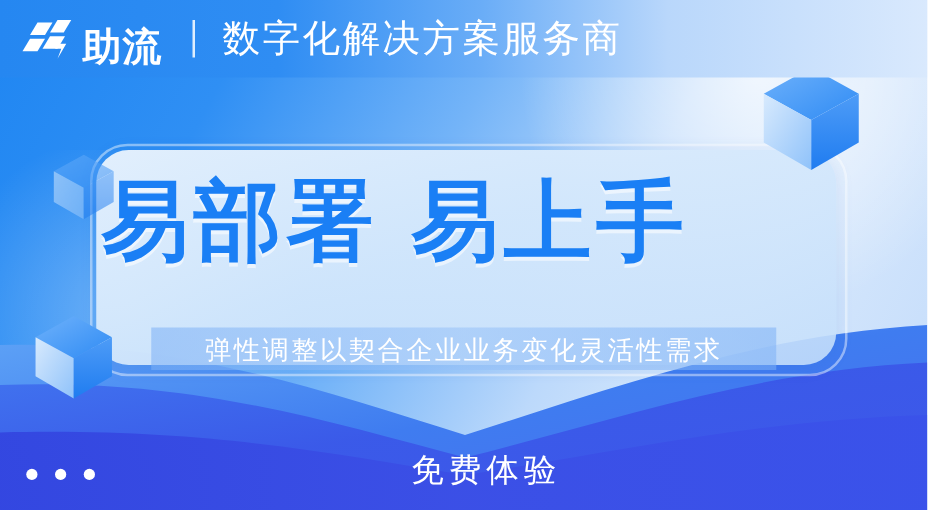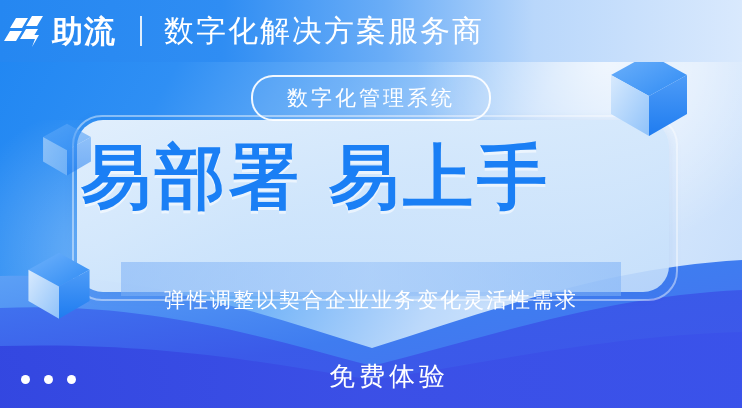--- a/index.html
+++ b/index.html
@@ -26,21 +26,21 @@
 
   
   .header{
     position:absolute;left:0;top:0;width:742px;height:62px;
     display:flex;align-items:center;z-index:7;
   }
   .header-bg{
     position:absolute;left:0;top:0;width:742px;height:62px;
     background:linear-gradient(90deg,#2587f1 0%,#2f8df3 30%,#6aadf7 52%,#b9d7fb 72%,#d9e9fd 100%);
   }
-  .logo-wrap{position:relative;display:flex;align-items:center;padding-left:2px;z-index:2;}
+  .logo-wrap{position:relative;display:flex;align-items:flex-end;padding-left:16px;z-index:2;}
   .logo-mark{width:44px;height:44px;position:relative;flex:0 0 auto;}
   .logo-text{
     color:#ffffff;font-size:31px;font-weight:700;letter-spacing:1px;
     margin-left:6px;line-height:1;white-space:nowrap;
   }
   .divider{
     width:2px;height:30px;background:rgba(255,255,255,.85);
     margin:0 22px 0 24px;position:relative;z-index:2;flex:0 0 auto;
   }
   .tagline{
@@ -80,21 +80,21 @@
   .headline .gap{display:inline-block;width:26px;}
 
   .subbar{
     position:absolute;left:121px;top:262px;width:500px;height:34px;
     background:linear-gradient(90deg,rgba(124,176,246,.55) 0%,rgba(150,193,248,.55) 50%,rgba(124,176,246,.55) 100%);
     z-index:9;
   }
   .subbar-text{
     position:absolute;left:0;top:266px;width:742px;text-align:center;
     color:#ffffff;font-size:21px;font-weight:500;letter-spacing:2px;
-    white-space:nowrap;z-index:10;margin-top:20px;
+    white-space:nowrap;z-index:10;
   }
 
   
   .waves{position:absolute;left:0;top:250px;width:742px;height:158px;z-index:3;}
   .cta{
     position:absolute;left:0;top:359px;width:742px;text-align:center;
     color:#ffffff;font-size:26px;font-weight:500;letter-spacing:4px;
     white-space:nowrap;z-index:12;margin-left:18px;
   }
 
@@ -190,21 +190,20 @@
         </svg>
       </span>
       <span class="logo-text">助流</span>
     </div>
 
     <span class="divider"></span>
 
     <span class="tagline">数字化解决方案服务商</span>
   </div>
 
-  <div class="badge">数字化管理系统</div>
 
   <div class="headline">
     <span>易部署</span><span class="gap"></span><span>易上手</span>
   </div>
 
   <div class="subbar"></div>
   <div class="subbar-text">弹性调整以契合企业业务变化灵活性需求</div>
 
   <div class="cta">免费体验</div>
 

